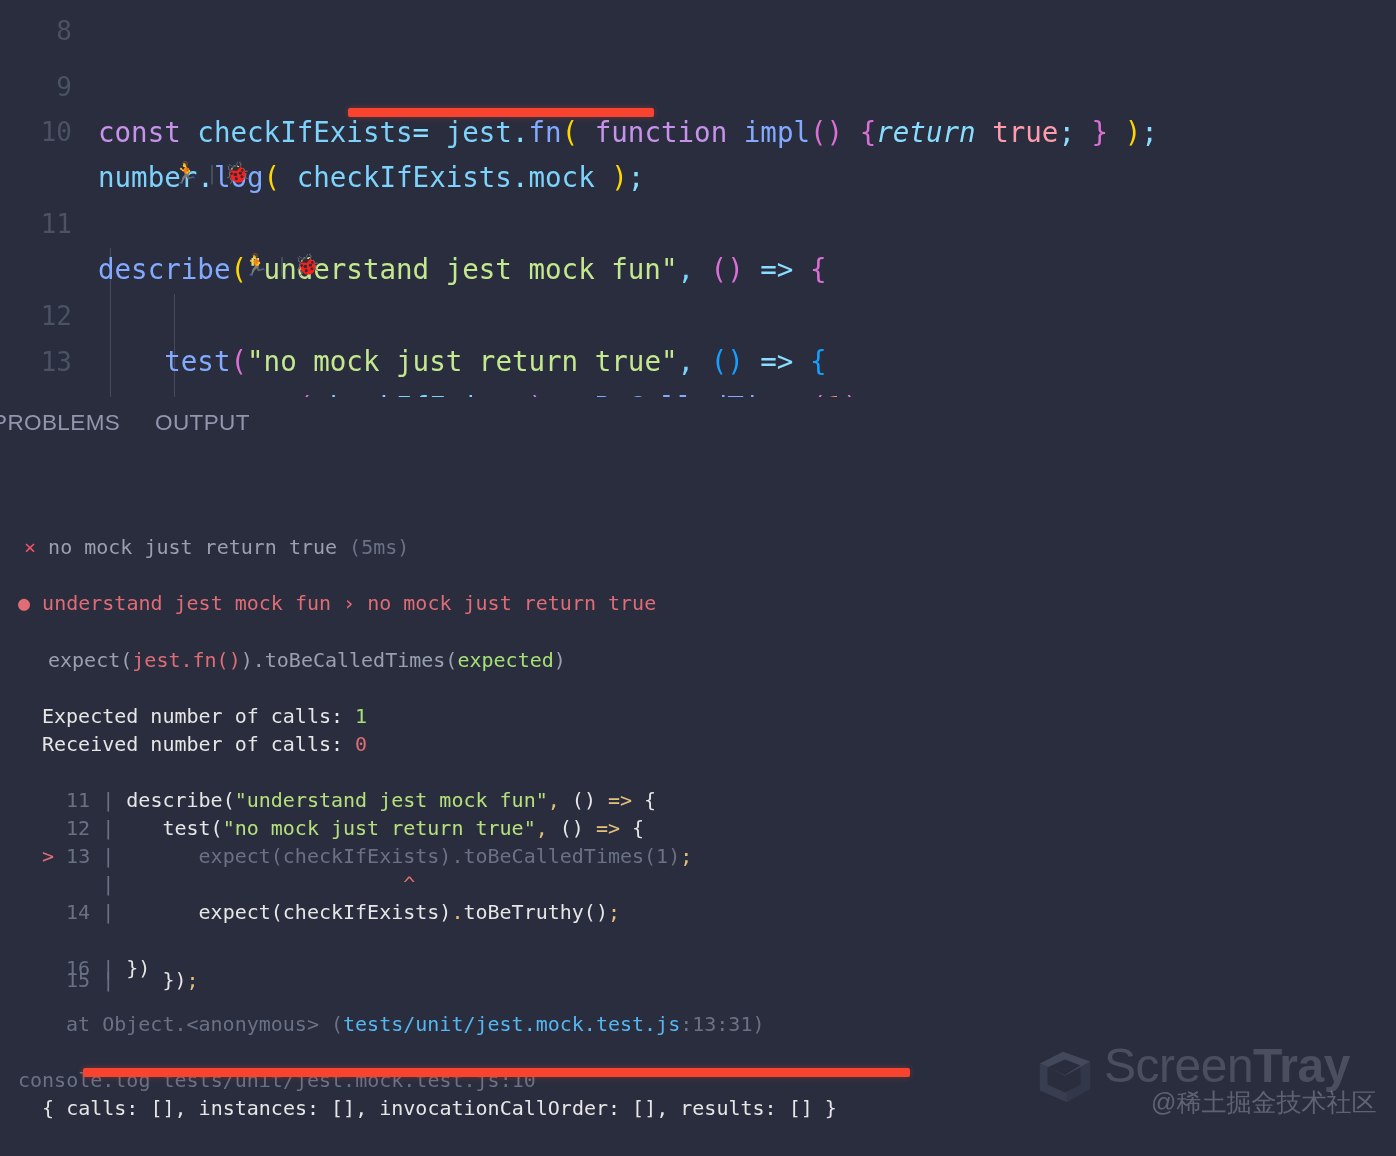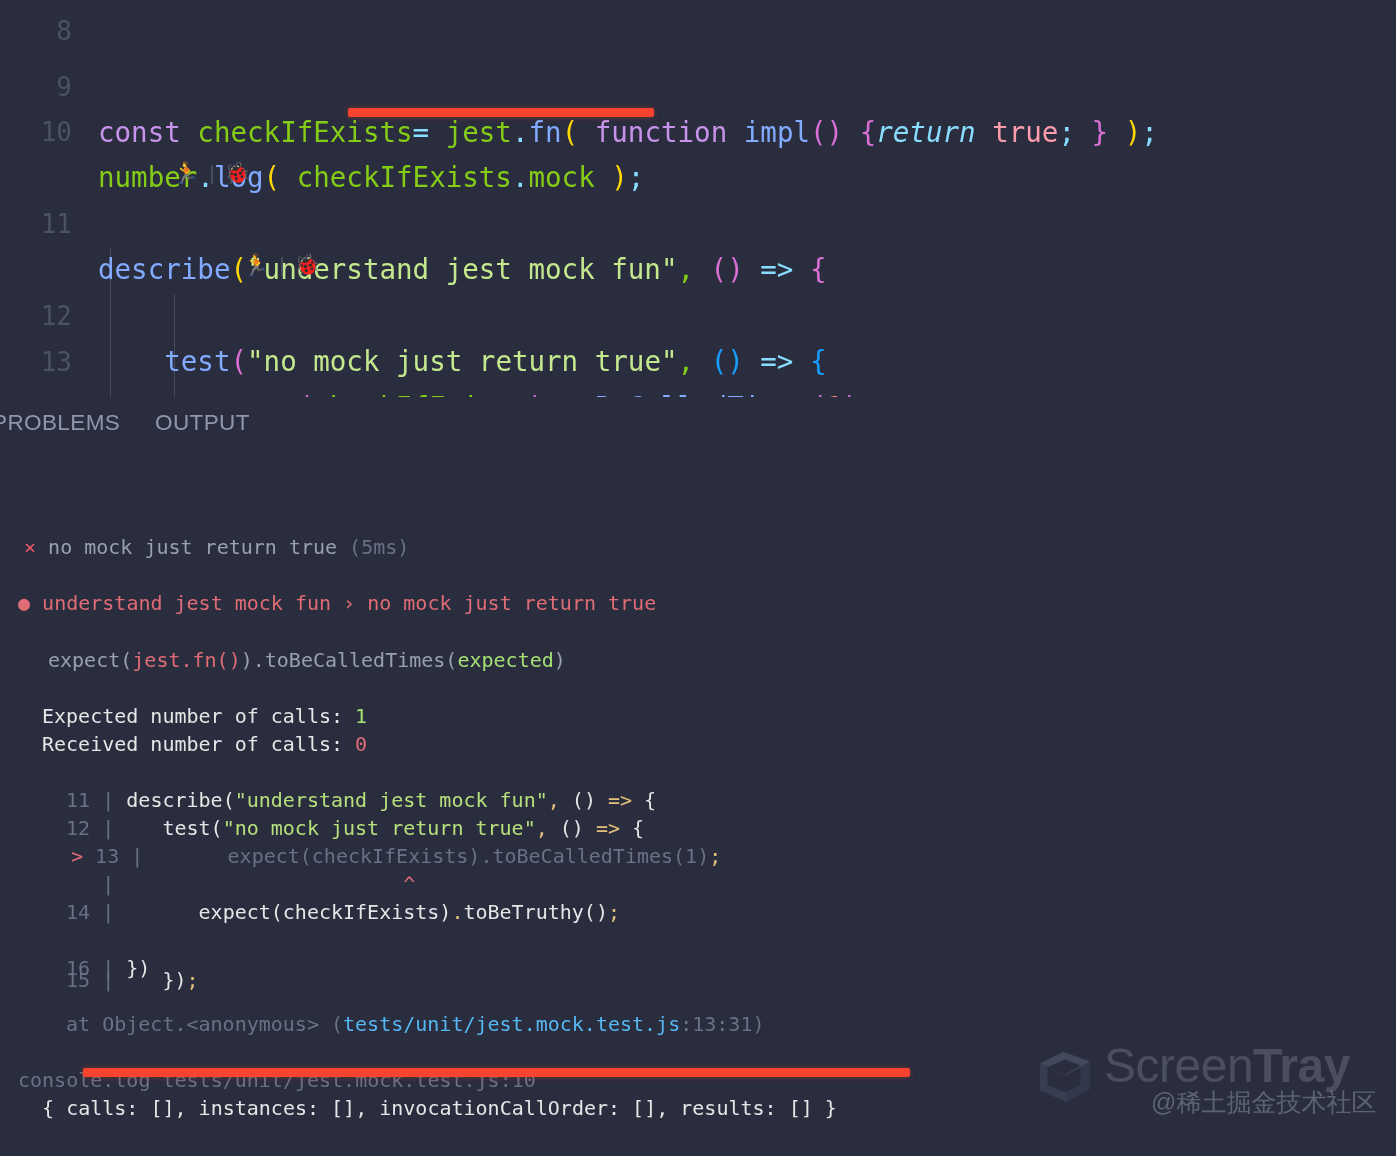--- a/index.html
+++ b/index.html
@@ -70,21 +70,21 @@
   .indent-guide {
     position: absolute;
     width: 1px;
     background: #4b5263;
     opacity: .85;
   }
 
   
   .t-kw      { color: #c792ea; }
   .t-kwi     { color: #89ddff; font-style: italic; }
-  .t-var     { color: #84cc16; }
+  .t-var     { color: #7dd3fc; }
   .t-fn      { color: #82aaff; }
   .t-op      { color: #89ddff; }
   .t-str     { color: #c3e88d; }
   .t-num     { color: #f78c6c; }
   .t-bool    { color: #ff9cac; }
   .t-b1      { color: #ffd700; }
   .t-b2      { color: #da70d6; }
   .t-b3      { color: #179fff; }
 
   
@@ -270,21 +270,21 @@
       <div class="tl" style="top:192px; left:42px;margin-left:6px;"><span class="c-gray">expect(</span><span class="c-red2">jest.fn()</span><span class="c-gray">).toBeCalledTimes(</span><span class="c-green">expected</span><span class="c-gray">)</span></div>
 
       <div class="tl" style="top:248px; left:42px;text-align:right;"><span class="c-white">Expected number of calls: </span><span class="c-green">1</span></div>
 
       <div class="tl" style="top:276px; left:42px;"><span class="c-white">Received number of calls: </span><span class="c-red2">0</span></div>
 
       <div class="tl" style="top:332px; left:42px;"><span class="c-faint">  11 | </span><span class="c-white">describe(</span><span class="c-strgreen">"understand jest mock fun"</span><span class="c-yellow">,</span><span class="c-white"> () </span><span class="c-yellow">=&gt;</span><span class="c-white"> {</span></div>
 
       <div class="tl" style="top:360px; left:42px;"><span class="c-faint">  12 | </span><span class="c-white">   test(</span><span class="c-strgreen">"no mock just return true"</span><span class="c-yellow">,</span><span class="c-white"> () </span><span class="c-yellow">=&gt;</span><span class="c-white"> {</span></div>
 
-      <div class="tl" style="top:388px; left:42px;margin-left:29px;"><span class="c-red2">&gt;</span><span class="c-faint"> 13 | </span><span class="c-faint">      expect(checkIfExists).toBeCalledTimes(1)</span><span class="c-yellow">;</span></div>
+      <div class="tl" style="top:388px; left:42px;"><span class="c-red2">&gt;</span><span class="c-faint"> 13 | </span><span class="c-faint">      expect(checkIfExists).toBeCalledTimes(1)</span><span class="c-yellow">;</span></div>
 
       <div class="tl" style="top:416px; left:42px;"><span class="c-faint">     |                        </span><span class="c-red2">^</span></div>
 
       <div class="tl" style="top:444px; left:42px;"><span class="c-faint">  14 | </span><span class="c-white">      expect(checkIfExists)</span><span class="c-yellow">.</span><span class="c-white">toBeTruthy()</span><span class="c-yellow">;</span></div>
 
       <div class="tl" style="top:472px; left:42px;margin-top:40px;"><span class="c-faint">  15 | </span><span class="c-white">   })</span><span class="c-yellow">;</span></div>
 
       <div class="tl" style="top:500px; left:42px;text-align:right;"><span class="c-faint">  16 | </span><span class="c-white">})</span></div>
 
       <div class="tl" style="top:556px; left:42px;"><span class="c-faint">  at Object.&lt;anonymous&gt; (</span><span class="c-cyan">tests/unit/jest.mock.test.js</span><span class="c-faint">:13:31)</span></div>

